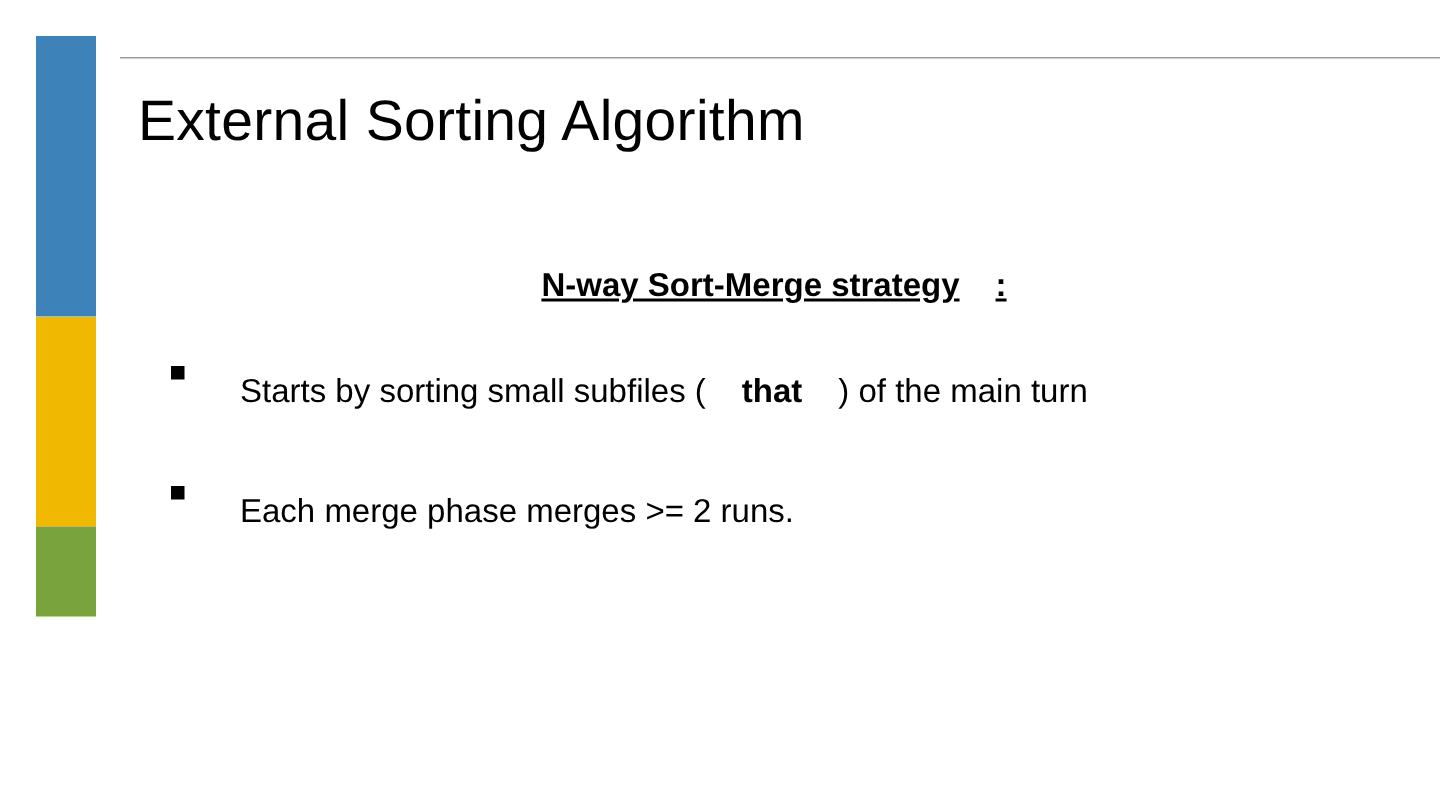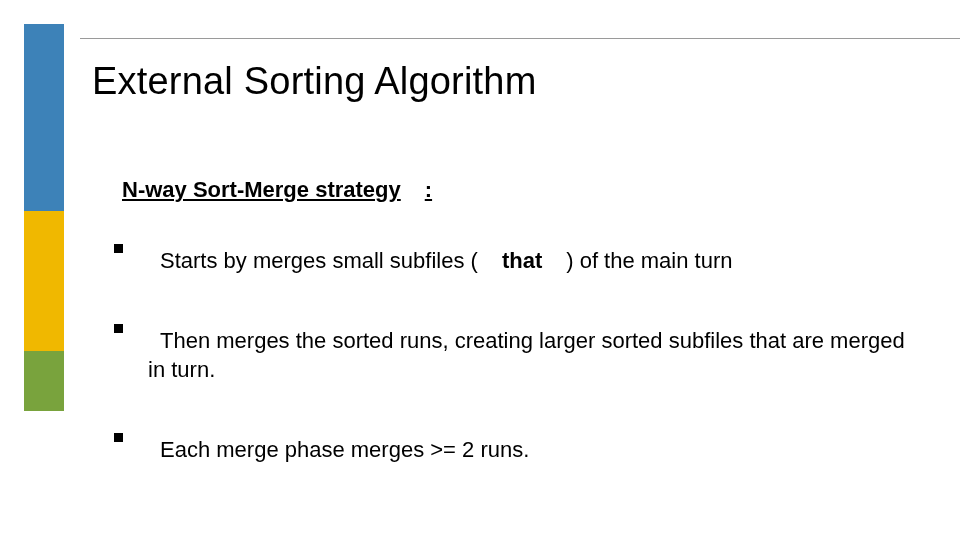--- a/index.html
+++ b/index.html
@@ -63,20 +63,21 @@
     left: 62px;
     top: 128px;
     width: 860px;
     font-size: 22px;
     line-height: 1.3;
   }
   .heading {
     font-weight: 700;
     text-decoration: underline;
     margin-bottom: 6px;
+    text-align: center;
   }
   .heading .colon { text-decoration: none; }
   ul.bullets {
     list-style: none;
     padding-left: 38px;
   }
   ul.bullets li {
     position: relative;
     margin-bottom: 28px;
   }
@@ -102,23 +103,20 @@
   <div class="title-rule"></div>
 
   <div class="title">External Sorting Algorithm</div>
 
   <div class="body">
     <div class="heading">
       <span>N-way Sort-Merge strategy</span><span class="colon">:</span>
     </div>
     <ul class="bullets">
       <li>
-        <span>Starts by merges small subfiles (</span><span class="bold">that</span><span>) of the main turn</span>
-      </li>
-      <li>
-        <span>Then merges the sorted runs, creating larger sorted subfiles that are merged in turn.</span><span class="bold"></span><span></span>
+        <span>Starts by sorting small subfiles (</span><span class="bold">that</span><span>) of the main turn</span>
       </li>
       <li>
         <span>Each merge phase merges &gt;= 2 runs.</span><span class="bold"></span><span></span>
       </li>
     </ul>
   </div>
 </div>
 
 </body></html>

